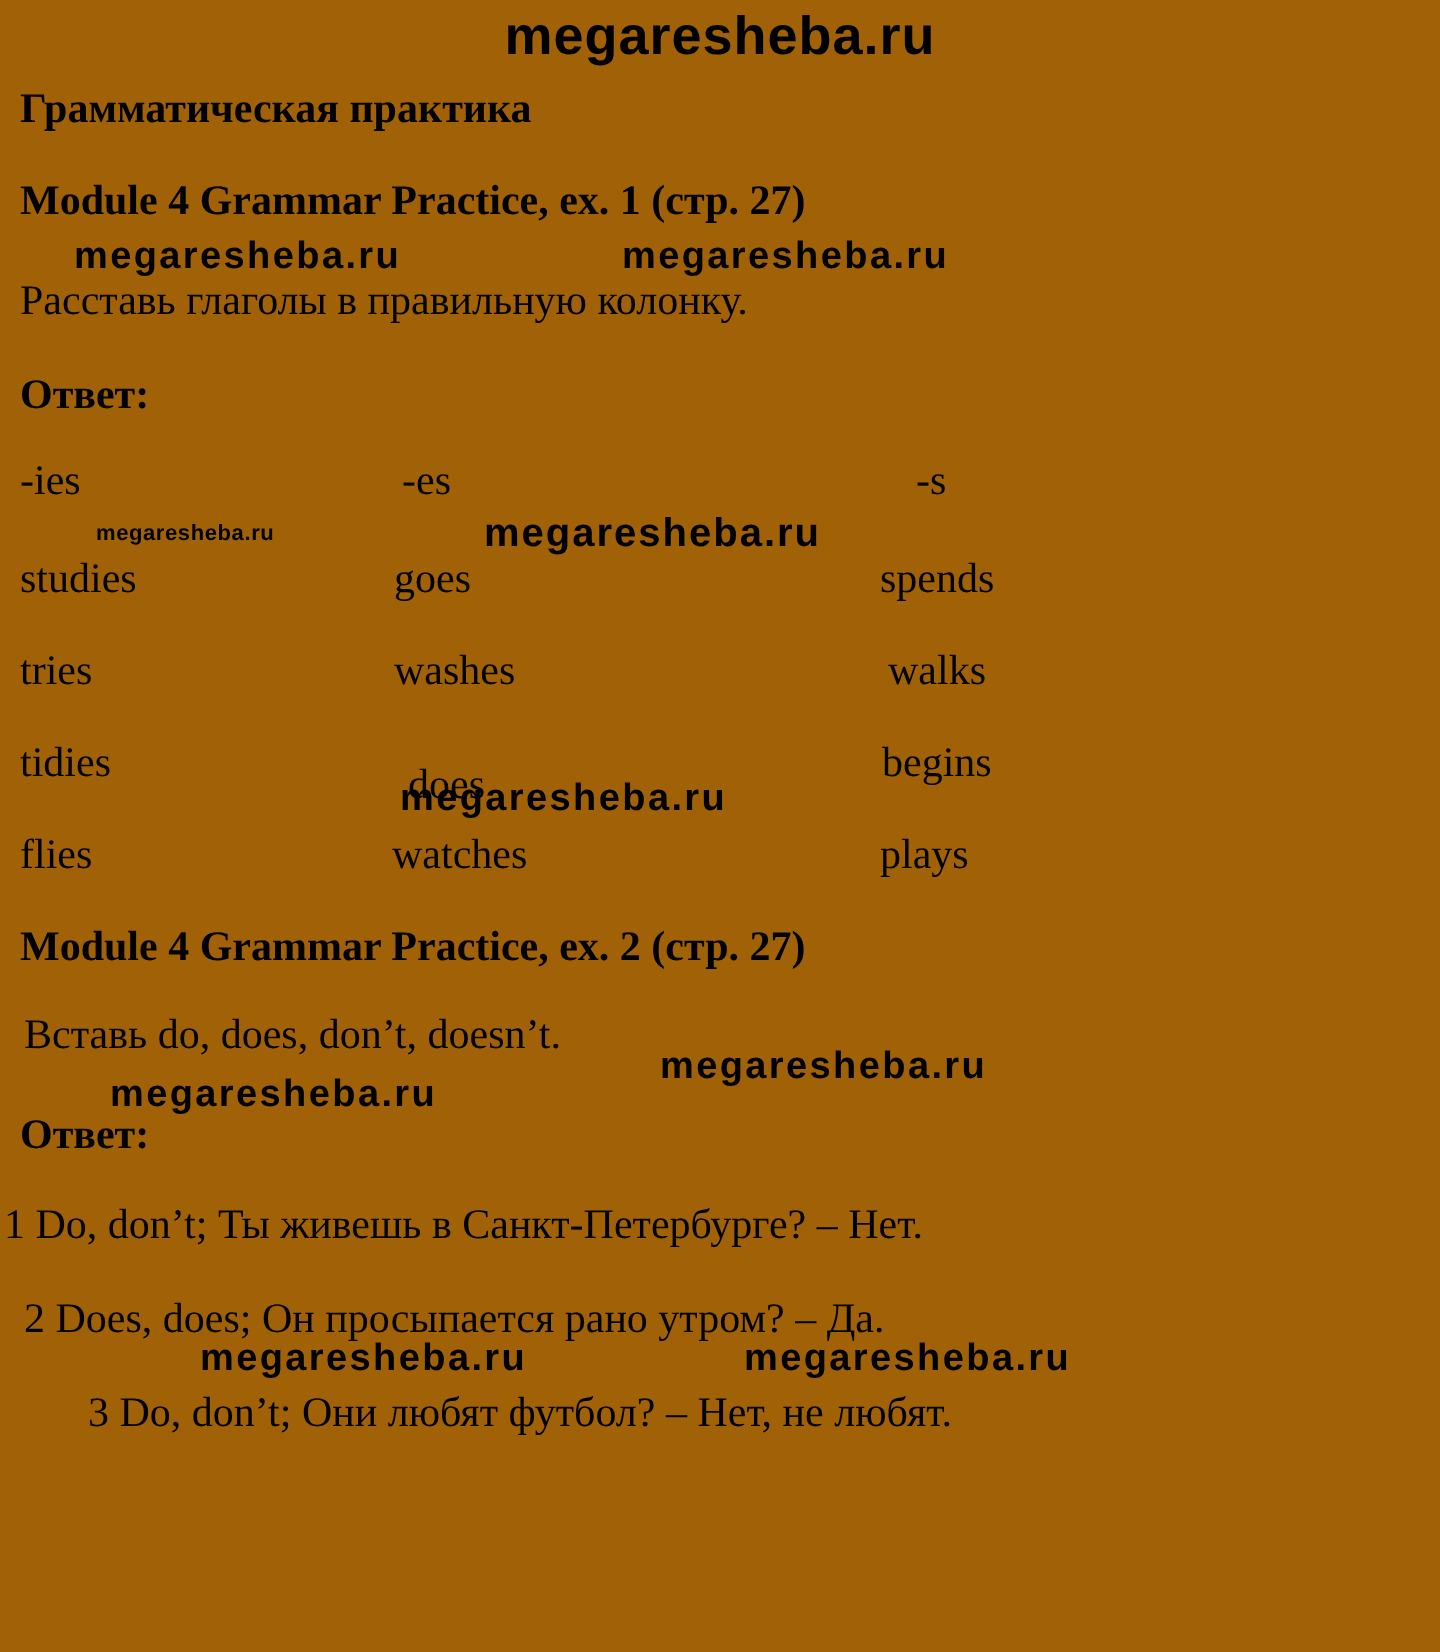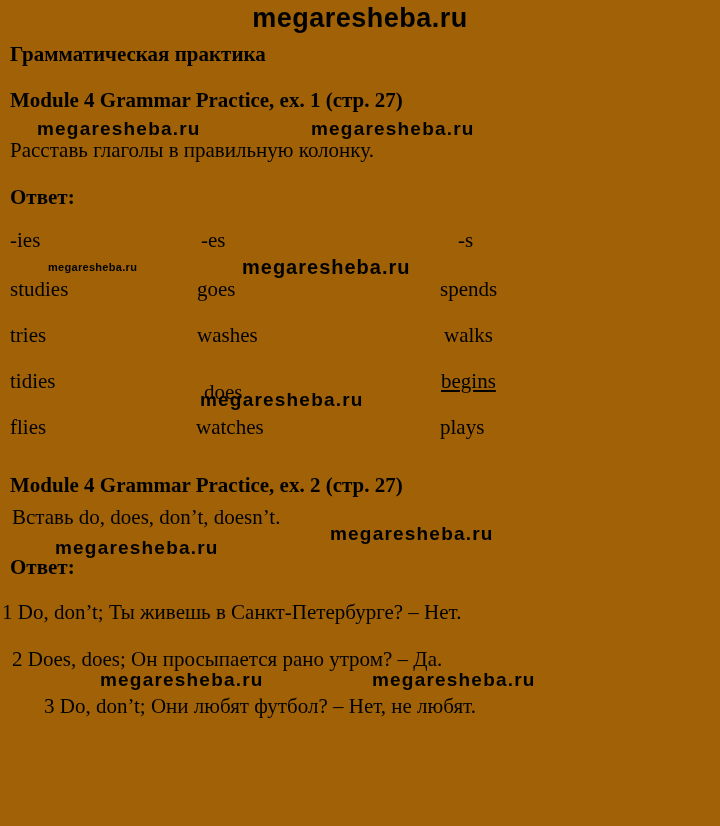--- a/index.html
+++ b/index.html
@@ -54,30 +54,30 @@
     <span class="abs serif" style="left:10px;  top:277px;">studies</span>
     <span class="abs serif" style="left:197px; top:277px;">goes</span>
     <span class="abs serif" style="left:440px; top:277px;">spends</span>
 
     <span class="abs serif" style="left:10px;  top:323px;">tries</span>
     <span class="abs serif" style="left:197px; top:323px;">washes</span>
     <span class="abs serif" style="left:444px; top:323px;">walks</span>
 
     <span class="abs serif" style="left:10px;  top:369px;">tidies</span>
     <span class="abs serif" style="left:204px; top:369px;margin-top:11px;">does</span>
-    <span class="abs serif" style="left:441px; top:369px;text-decoration:underline;">begins</span>
+    <span class="abs serif" style="left:441px; top:369px;">begins</span>
 
     <span class="abs wm" style="left:200px; top:389px;">megaresheba.ru</span>
 
     <span class="abs serif" style="left:10px;  top:415px;">flies</span>
     <span class="abs serif" style="left:196px; top:415px;">watches</span>
     <span class="abs serif" style="left:440px; top:415px;">plays</span>
   </div>
 
-  <div class="abs serif-b" style="left:10px; top:461px;margin-top:12px;">Module 4 Grammar Practice, ex. 2 (стр. 27)</div>
+  <div class="abs serif-b" style="left:10px; top:461px;">Module 4 Grammar Practice, ex. 2 (стр. 27)</div>
 
   <div class="abs serif" style="left:12px; top:505px;">Вставь do, does, don’t, doesn’t.</div>
 
   <span class="abs wm" style="left:330px; top:523px;">megaresheba.ru</span>
   <span class="abs wm" style="left:55px; top:537px;">megaresheba.ru</span>
 
   <div class="abs serif-b" style="left:10px; top:555px;">Ответ:</div>
 
   <div class="abs serif" style="left:2px; top:600px;">1 Do, don’t; Ты живешь в Санкт-Петербурге? – Нет.</div>
 

